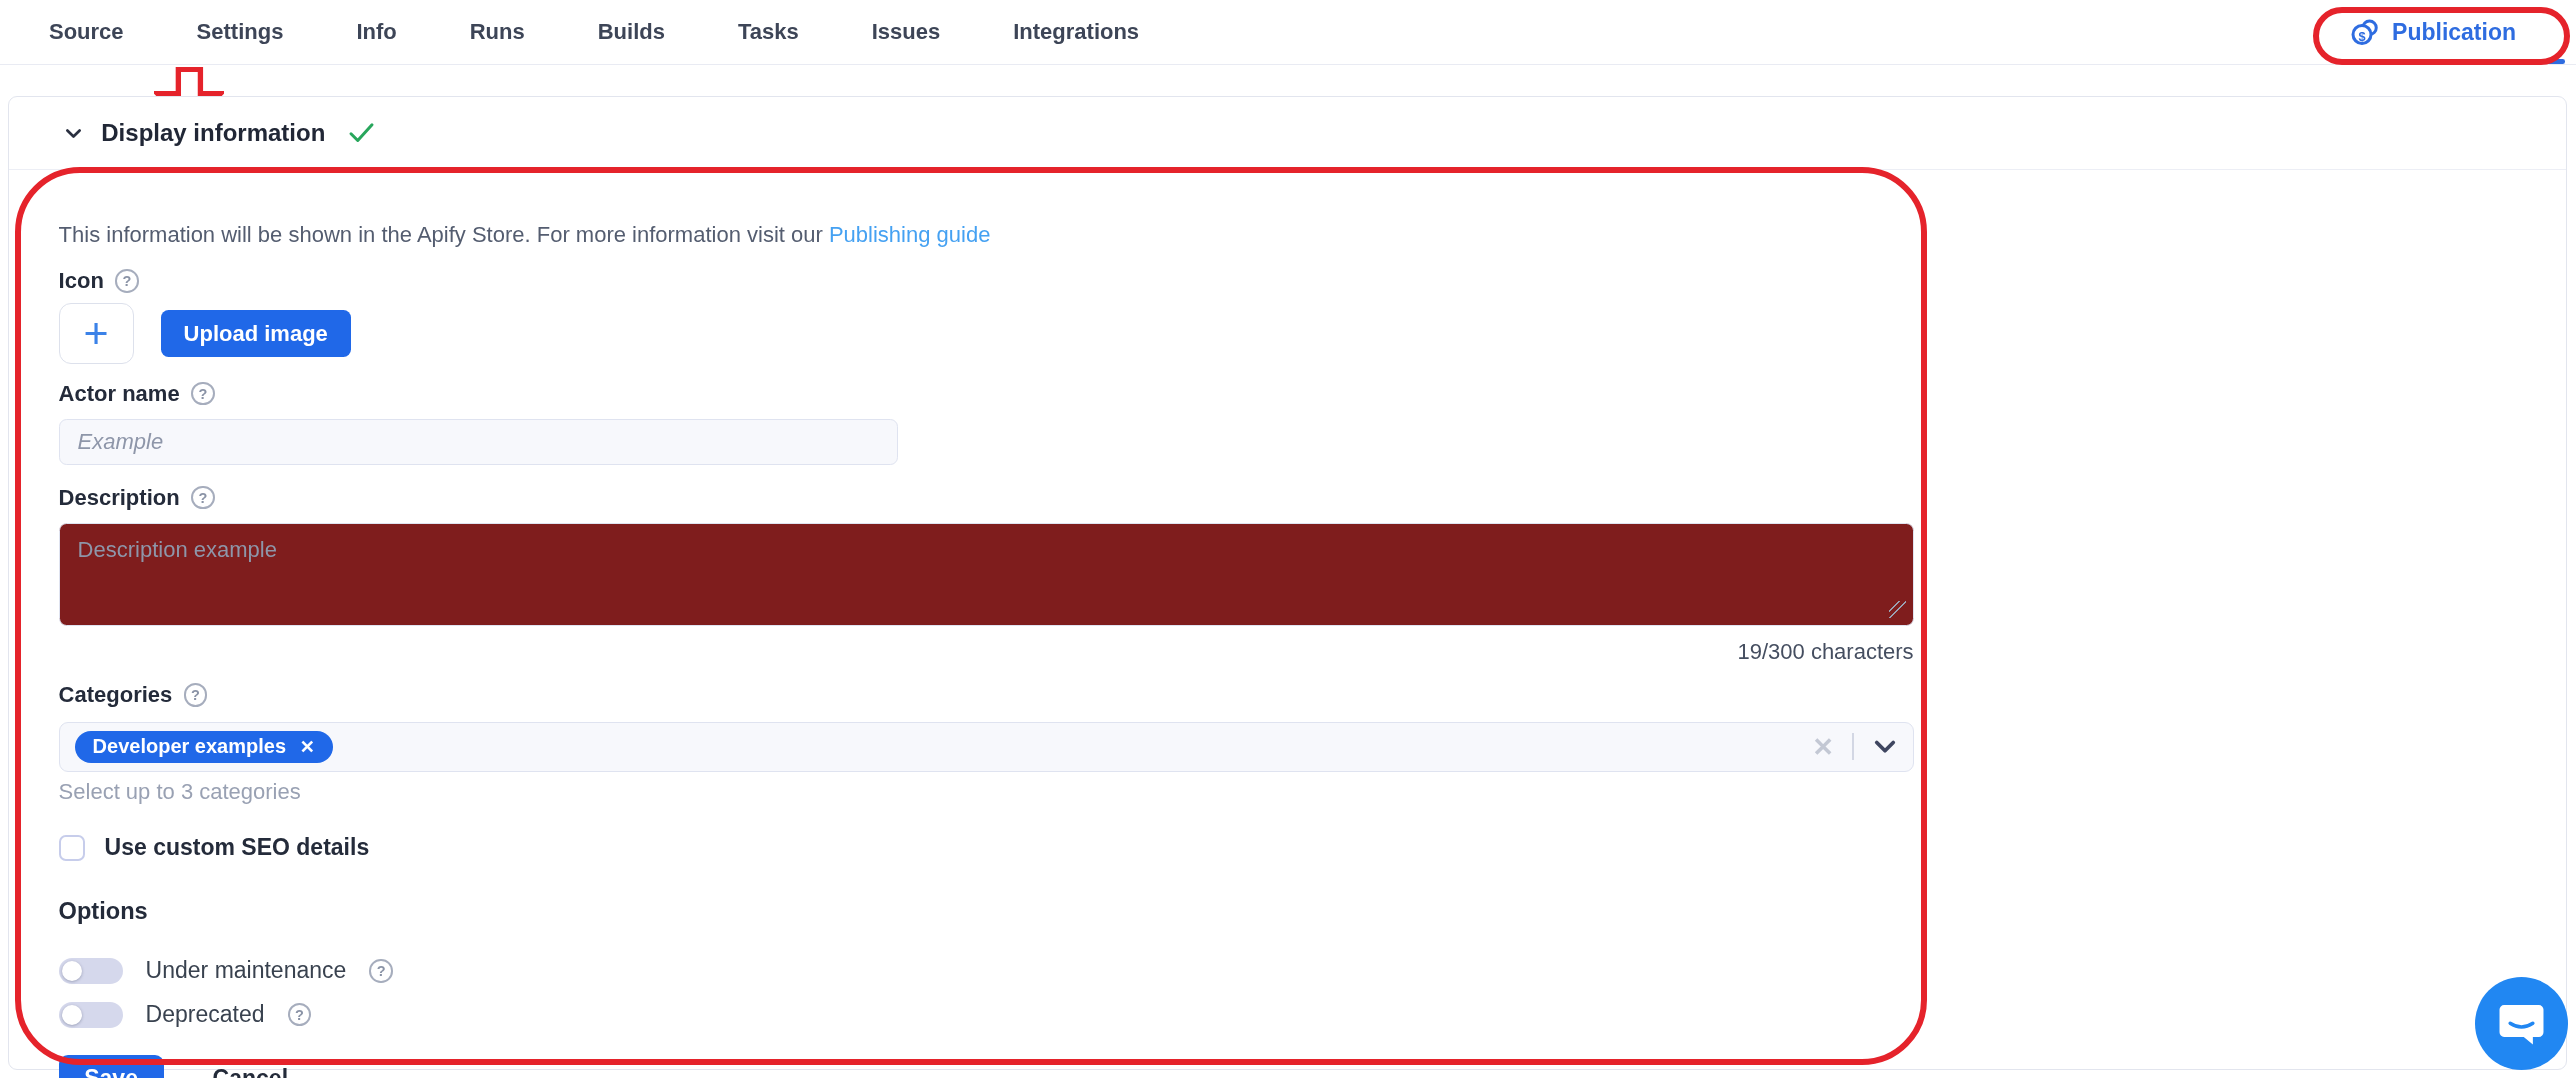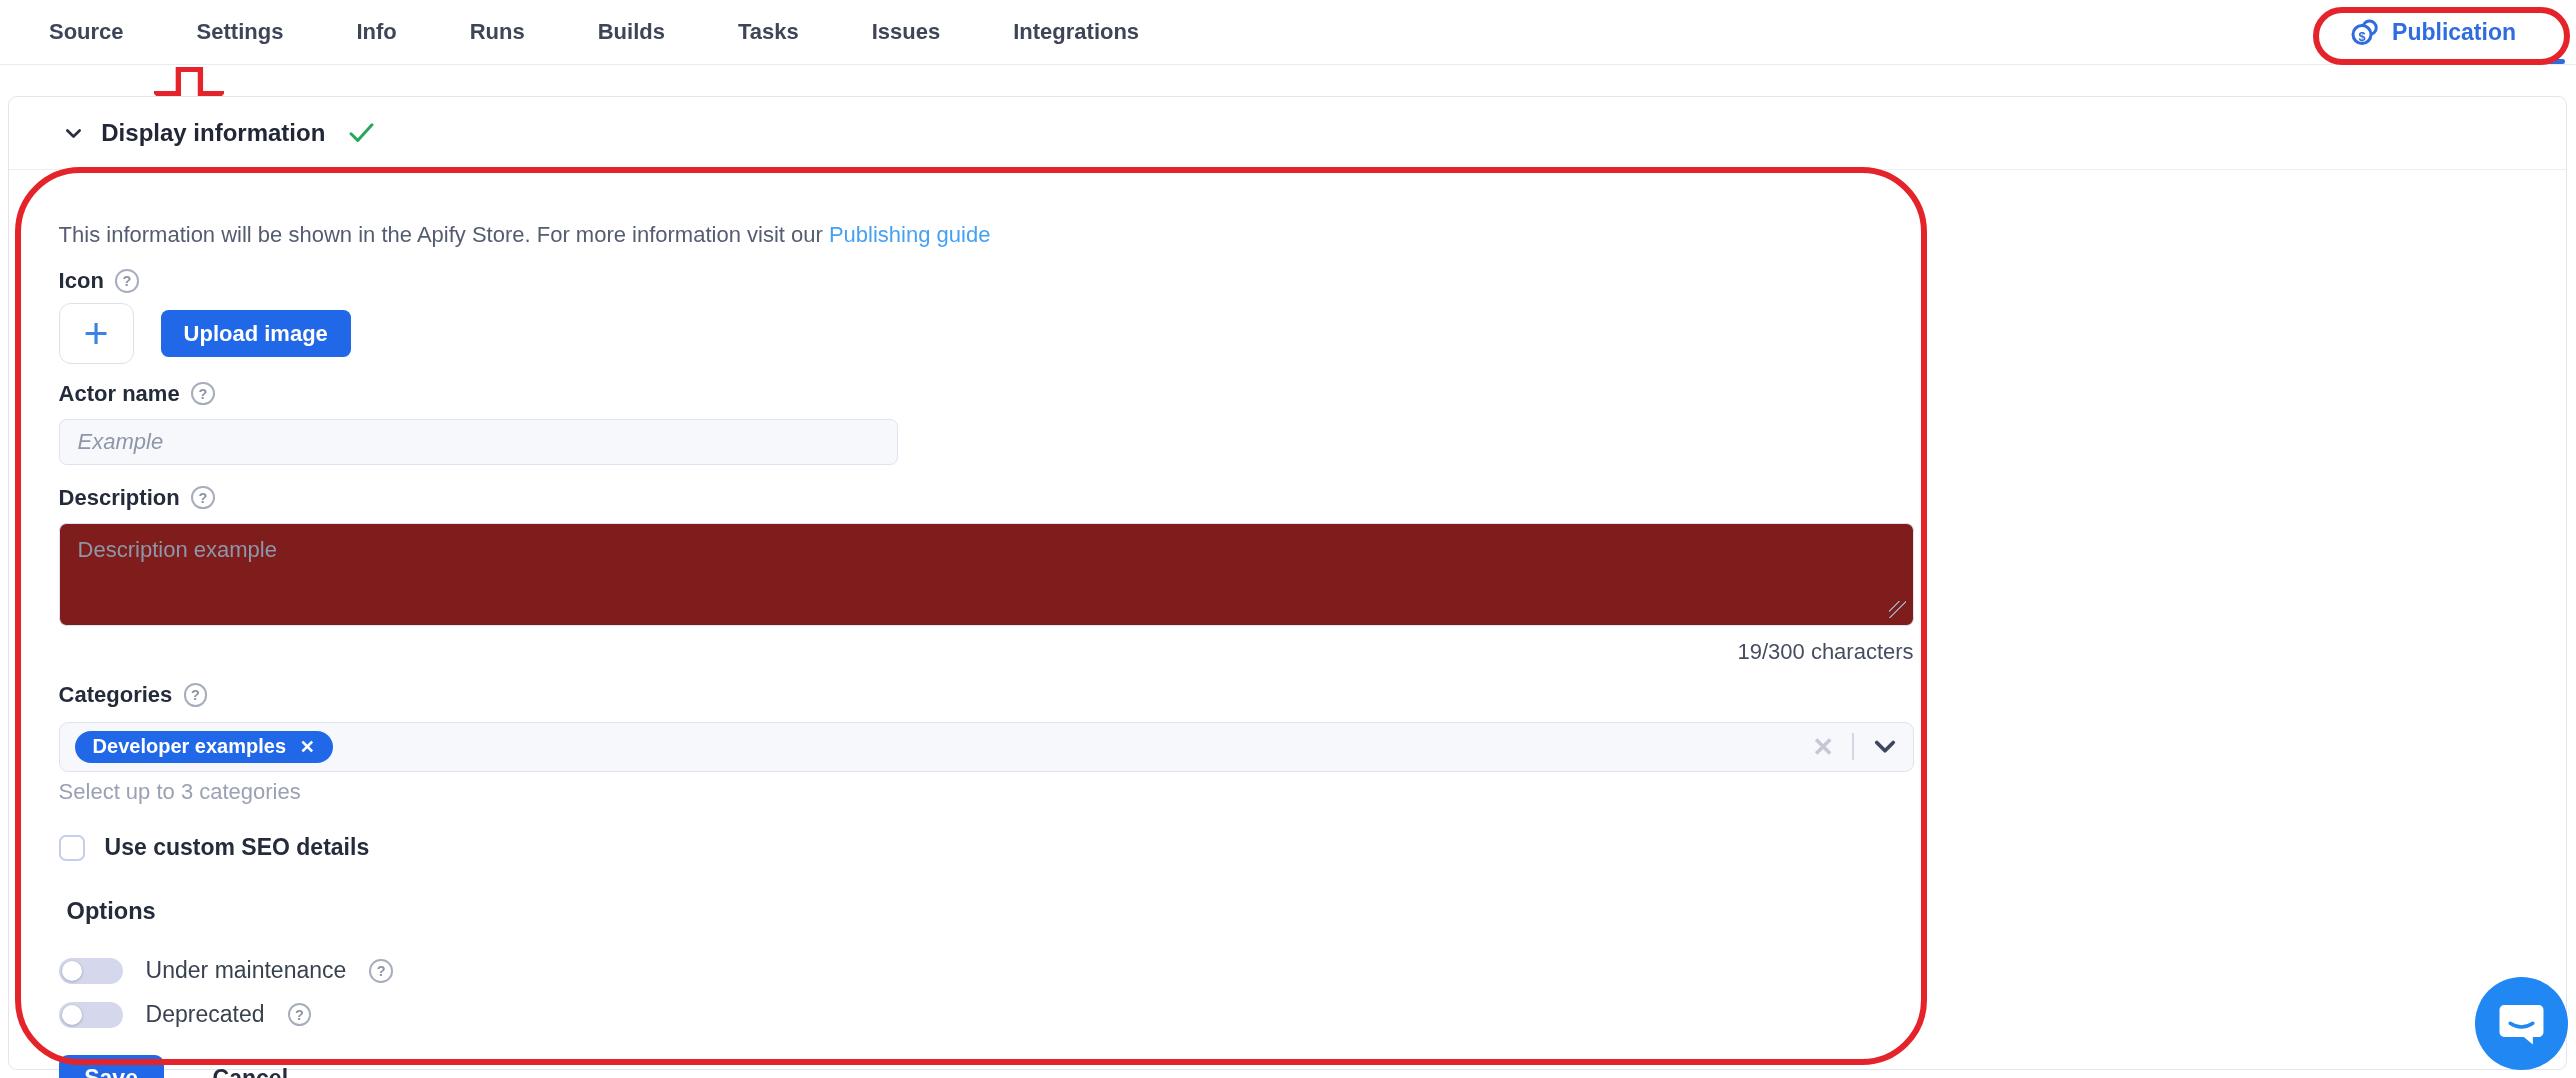--- a/index.html
+++ b/index.html
@@ -70,21 +70,21 @@
   .tag-x { font-size:18px; font-weight:700; cursor:pointer; line-height:1; }
   .select-right { margin-left:auto; display:flex; align-items:center; gap:18px; }
   .clear-x { color:#c3c8d4; font-size:26px; font-weight:700; line-height:1; cursor:pointer; }
   .v-div { width:1.5px; height:27px; background:#d3d7e4; }
   .helper { font-size:22px; color:#99a1b3; margin-top:7.6px; }
 
   .check-row { display:flex; align-items:center; gap:20px; margin-top:29px; cursor:pointer; }
   .checkbox { width:26px; height:26px; border:2.3px solid #c7cdeb; border-radius:6.8px; background:#fff; }
   .check-label { font-size:23px; font-weight:700; color:#242b3a; }
 
-  .options-h { font-size:23.6px; font-weight:700; color:#242b3a; margin-top:37px;margin-left:8px; }
+  .options-h { font-size:23.6px; font-weight:700; color:#242b3a; margin-top:37px; }
   .toggle-row { display:flex; align-items:center; gap:23px; margin-top:32px; }
   .toggle-row + .toggle-row { margin-top:16.7px; }
   .toggle { width:64px; height:26px; background:#d5d8ec; border-radius:13px; position:relative;
             cursor:pointer; flex:0 0 auto; }
   .knob { position:absolute; left:3px; top:3px; width:20px; height:20px; border-radius:50%;
           background:#fff; box-shadow:0 0.8px 3px rgba(40,50,80,.35); }
   .toggle-label { font-size:23px; font-weight:500; color:#39424f; }
 
   .btn-row { display:flex; align-items:center; gap:49px; margin-top:27px; }
   .save-btn { width:105px; height:47px; border-radius:9px; background:#2068e8; color:#fff;

